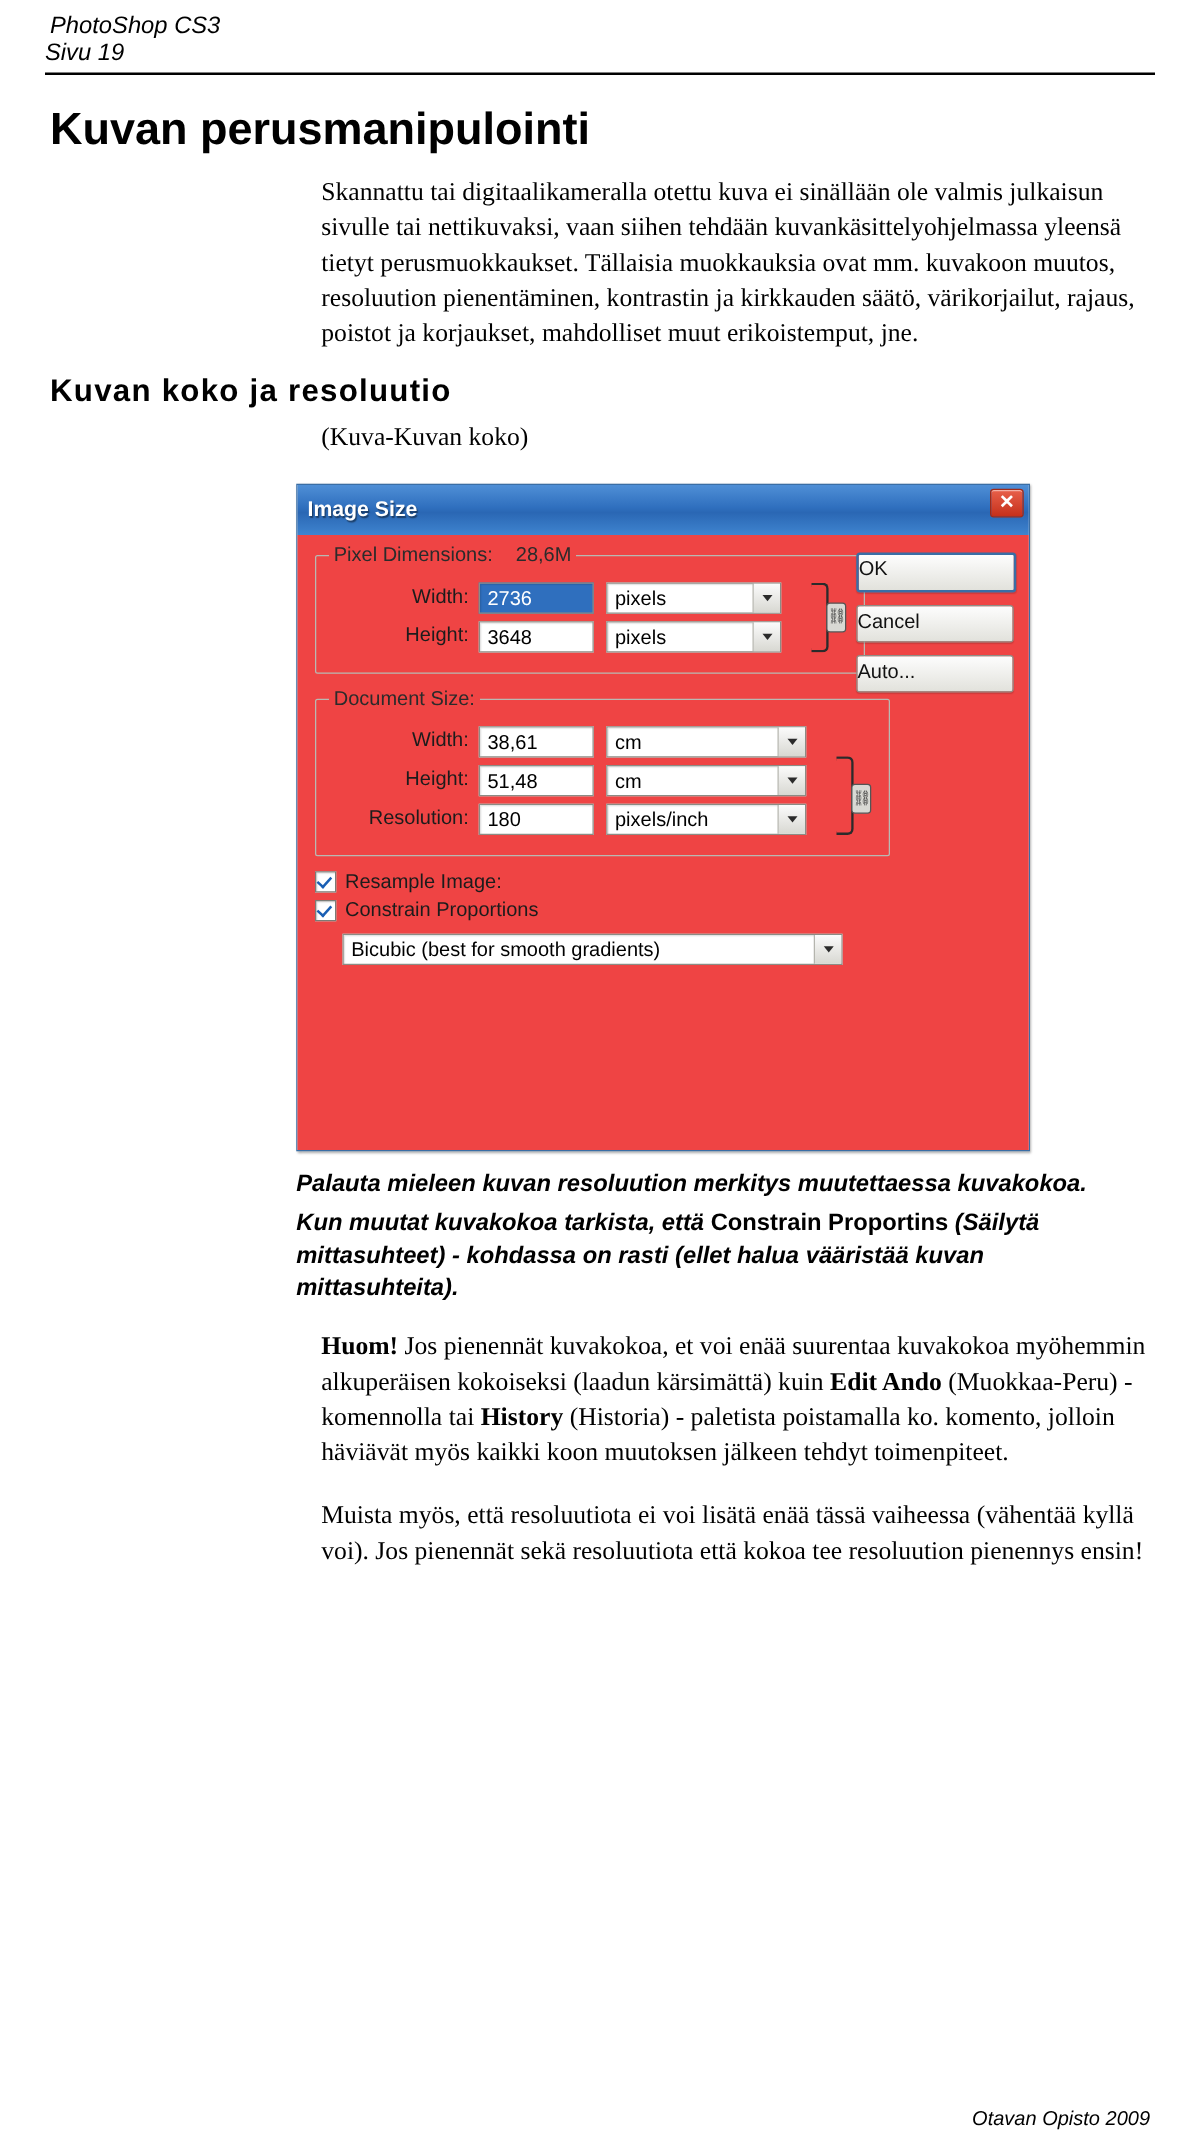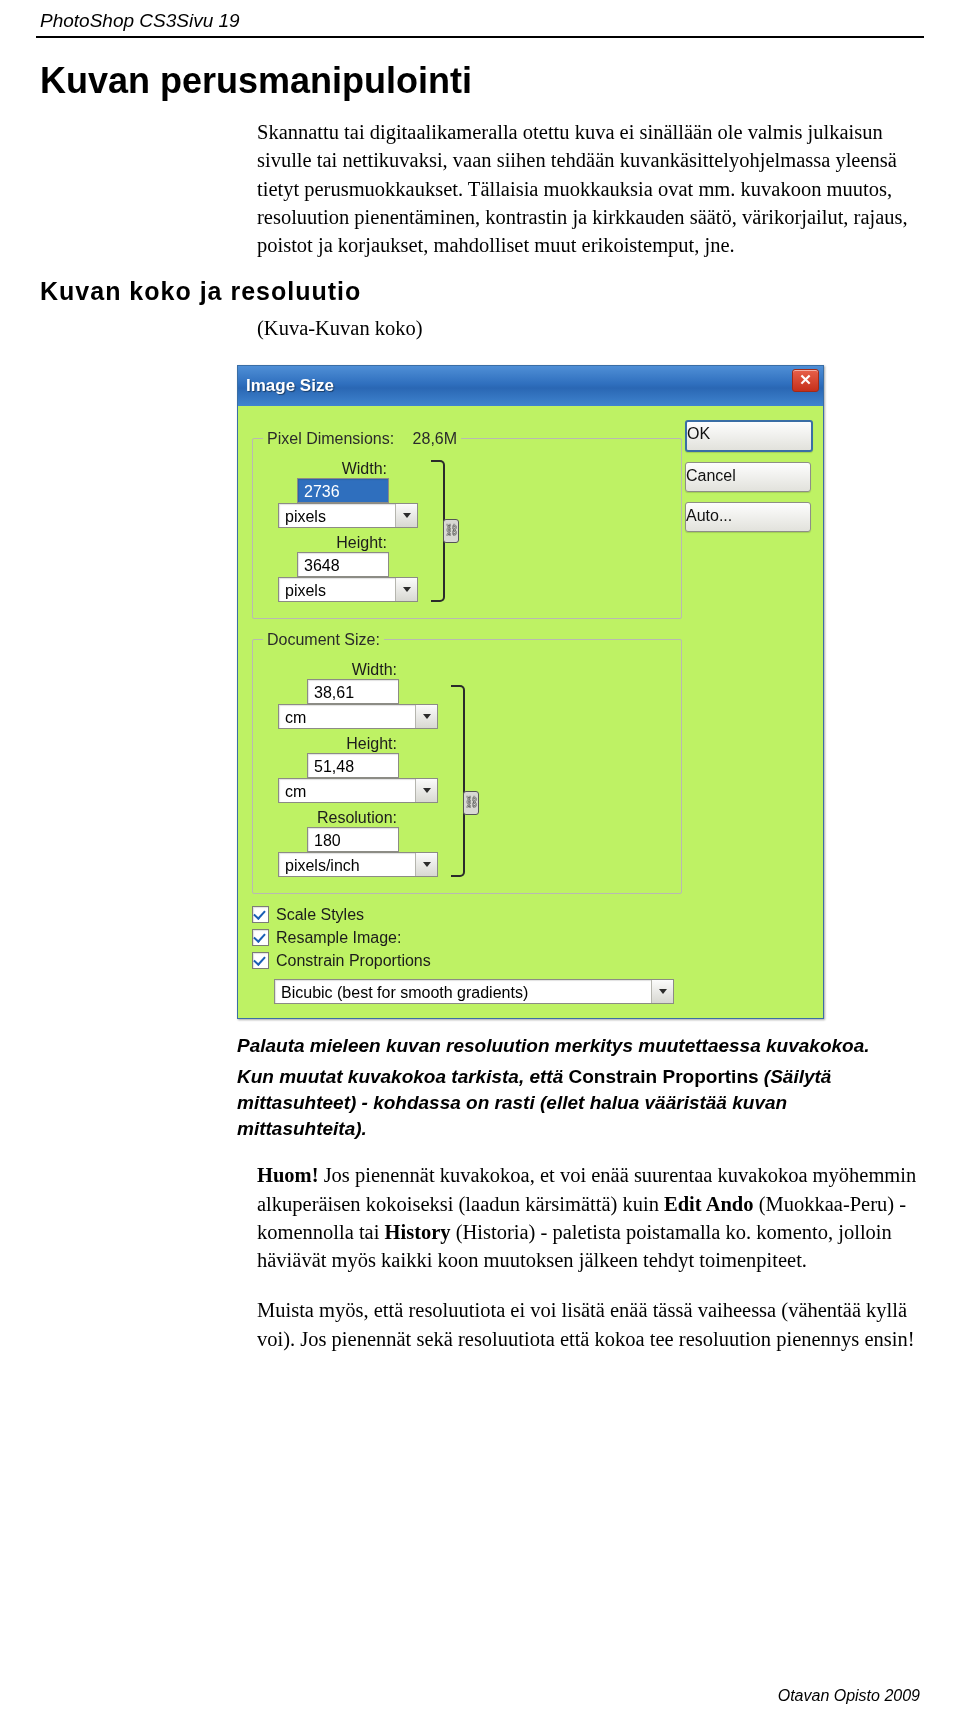--- a/index.html
+++ b/index.html
@@ -20,28 +20,30 @@
     position: relative;
     width: 960px;
     height: 1719px;
     box-sizing: border-box;
     padding: 0 40px;
   }
 
   
   .header {
     display: flex;
+    justify-content: space-between;
     align-items: baseline;
     font-family: "Liberation Sans", sans-serif;
     font-style: italic;
     font-size: 19px;
     padding-top: 10px;
     padding-bottom: 4px;
     border-bottom: 2px solid #000;
     margin: 0 -4px;
+    flex-direction: column;
   }
   .header .left { padding-left: 4px; }
   .header .right { padding-right: 4px; }
 
   
   h1.title {
     font-family: "Liberation Sans", sans-serif;
     font-weight: bold;
     font-size: 36px;
     margin: 22px 0 16px 0;
@@ -116,44 +118,43 @@
     border: 1px solid #a02a18;
     border-radius: 3px;
     color: #fff;
     font-size: 15px;
     font-weight: bold;
     line-height: 19px;
     text-align: center;
     box-shadow: inset 0 1px 0 rgba(255,255,255,.5);
   }
   .dlg-body {
-    padding: 24px 14px 14px 14px;
-    background: #bef264;
+    padding: 8px 14px 14px 14px;
+    background: #ef4444;
     position: relative;
     min-height: 470px;
   }
 
   fieldset.group {
     border: 1px solid #b9b9b2;
     border-radius: 2px;
     margin: 0 0 12px 0;
     padding: 6px 10px 10px 10px;
   }
   fieldset.group legend {
     font-size: 16px;
     color: #2b2b2b;
     padding: 0 4px;
   }
   .legend-val { margin-left: 14px; }
 
   .row {
     display: flex;
     align-items: center;
-    margin: 6px 5px;
-    flex-direction: column;
+    margin: 6px 16px;
   }
   .row .lbl {
     width: 96px;
     text-align: right;
     font-size: 16px;
     padding-right: 8px;
     color: #1c1c1c;
   }
   .field {
     height: 25px;
@@ -389,24 +390,20 @@
             <div class="chain">
               <div class="bracket" style="top:30px;bottom:6px;"></div>
               <div class="link-icon" style="top:65%;">⛓</div>
             </div>
           </div>
         </fieldset>
 
         <div>
           <div class="checkrow">
             <span class="cb checked"></span>
-            <span>Scale Styles</span>
-          </div>
-          <div class="checkrow">
-            <span class="cb checked"></span>
             <span>Resample Image:</span>
           </div>
           <div class="checkrow">
             <span class="cb checked"></span>
             <span>Constrain Proportions</span>
           </div>
           <div class="sel-wrap resample-sel">
             <div class="field sel" style="width:400px;">Bicubic (best for smooth gradients)</div>
             <div class="arrow"></div>
           </div>

